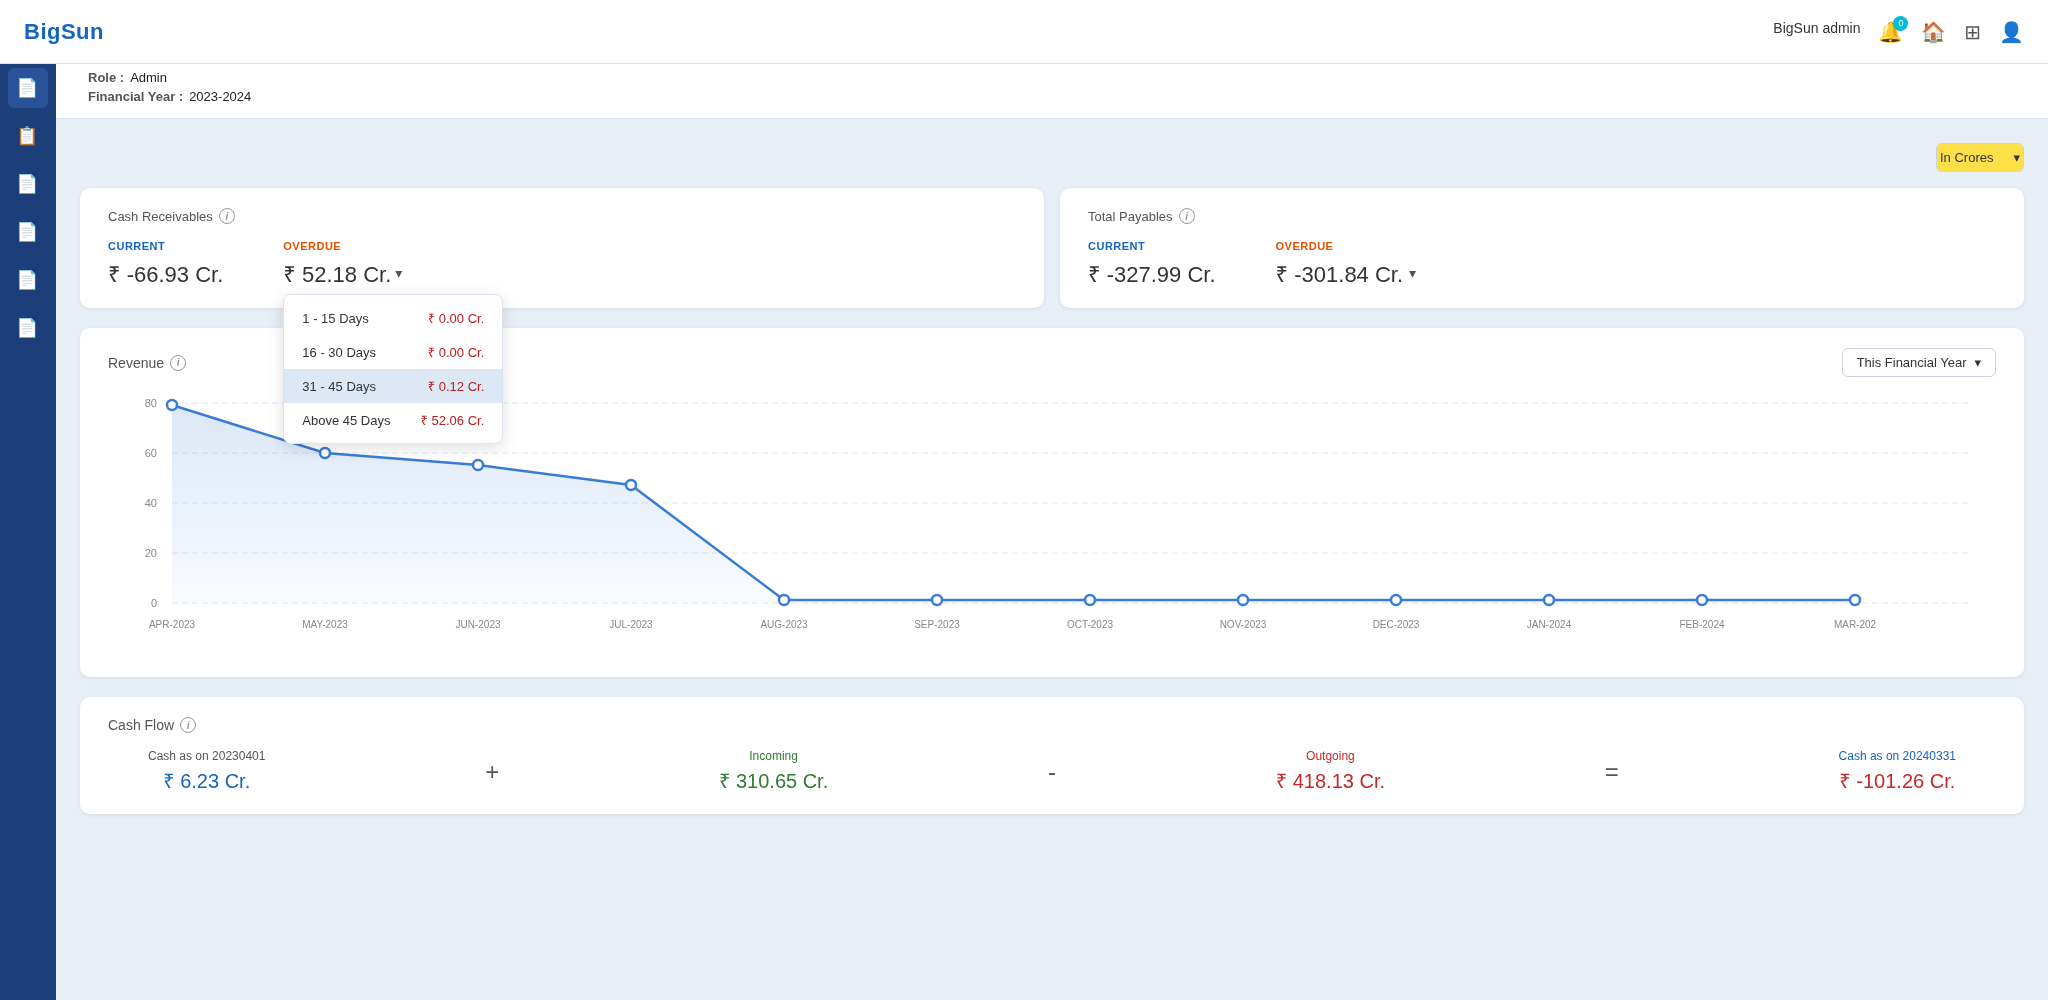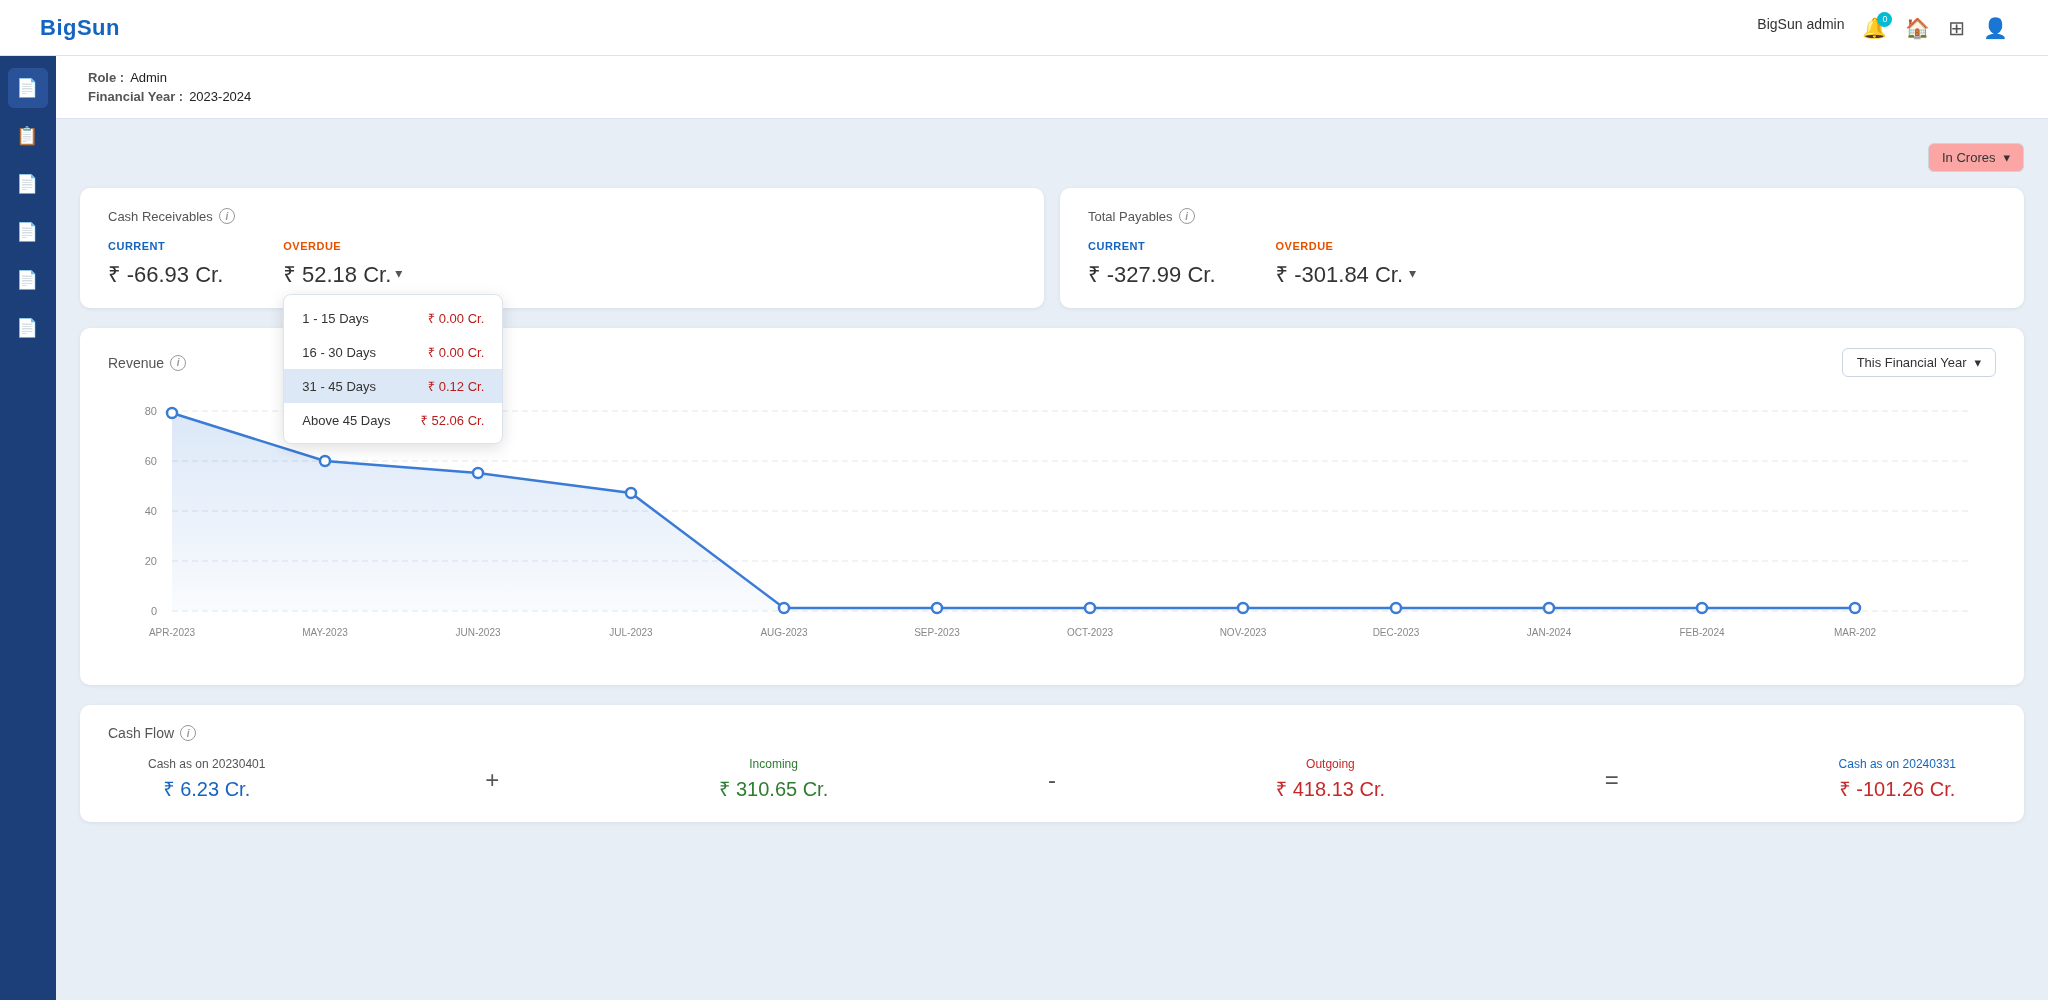--- a/index.html
+++ b/index.html
@@ -1,25 +1,25 @@
 <!DOCTYPE html>
 <html><head>
   <meta charset="utf-8">
   <style>
     * { box-sizing: border-box; margin: 0; padding: 0; }
     body { font-family: 'Segoe UI', Arial, sans-serif; background: #e8eef5; min-height: 1000px; }
 
     
     .topnav {
       background: #fff;
-      height: 56px;
+      height: 64px;
       display: flex;
       align-items: center;
       justify-content: space-between;
-      padding: 0 40px;
+      padding: 0 24px;
       border-bottom: 1px solid #dde3ee;
       position: fixed; top: 0; left: 0; right: 0; z-index: 100;
     }
     .topnav-logo {
       font-size: 22px; font-weight: 700; color: #1565c0; letter-spacing: 0.5px;
     }
     .topnav-right {
       display: flex; gap: 18px;
     }
     .topnav-user { font-size: 14px; color: #333; font-weight: 500; }
@@ -69,23 +69,23 @@
     .meta-row { display: flex; gap: 6px; align-items: center; }
     .meta-label { color: #555; font-weight: 600; }
     .meta-value { color: #222; }
 
     
     .content { padding: 24px 24px; }
 
     
     .unit-row { display: flex; justify-content: flex-end; margin-bottom: 16px; }
     .unit-select {
-      border: 1px solid #ccd4e0; border-radius: 6px; padding: 6px 13px;
-      font-size: 13px; color: #333; background: #fca5a5; cursor: pointer;
-      display: flex; align-items: center; gap: 8px;
+      border: 1px solid #ccd4e0; border-radius: 6px; padding: 6px 3px;
+      font-size: 13px; color: #333; background: #fde047; cursor: pointer;
+      display: flex; align-items: center; gap: 20px;
     }
 
     
     .cards-row { display: flex; gap: 16px; margin-bottom: 20px; }
     .card {
       background: #fff; border-radius: 10px; padding: 20px 28px;
       flex: 1; box-shadow: 0 1px 4px rgba(0,0,0,0.07);
     }
     .card-title {
       font-size: 13px; color: #555; margin-bottom: 16px;
@@ -116,21 +116,21 @@
     .popup-row-label { font-weight: 500; }
     .popup-row-value { color: #b91c1c; }
 
     
     .chart-card {
       background: #fff; border-radius: 10px; padding: 20px 28px;
       margin-bottom: 20px; box-shadow: 0 1px 4px rgba(0,0,0,0.07);
     }
     .chart-header {
       display: flex; justify-content: space-between; align-items: center;
-      margin-bottom: 24px;
+      margin-bottom: 16px;
     }
     .chart-title { font-size: 14px; color: #555; display: flex; align-items: center; gap: 6px; }
     .chart-filter {
       border: 1px solid #ccd4e0; border-radius: 6px; padding: 6px 14px;
       font-size: 13px; color: #333; background: #fff; cursor: pointer;
       display: flex; align-items: center; gap: 8px;
     }
 
     
     .chart-svg-wrap { width: 100%; overflow: hidden; }

